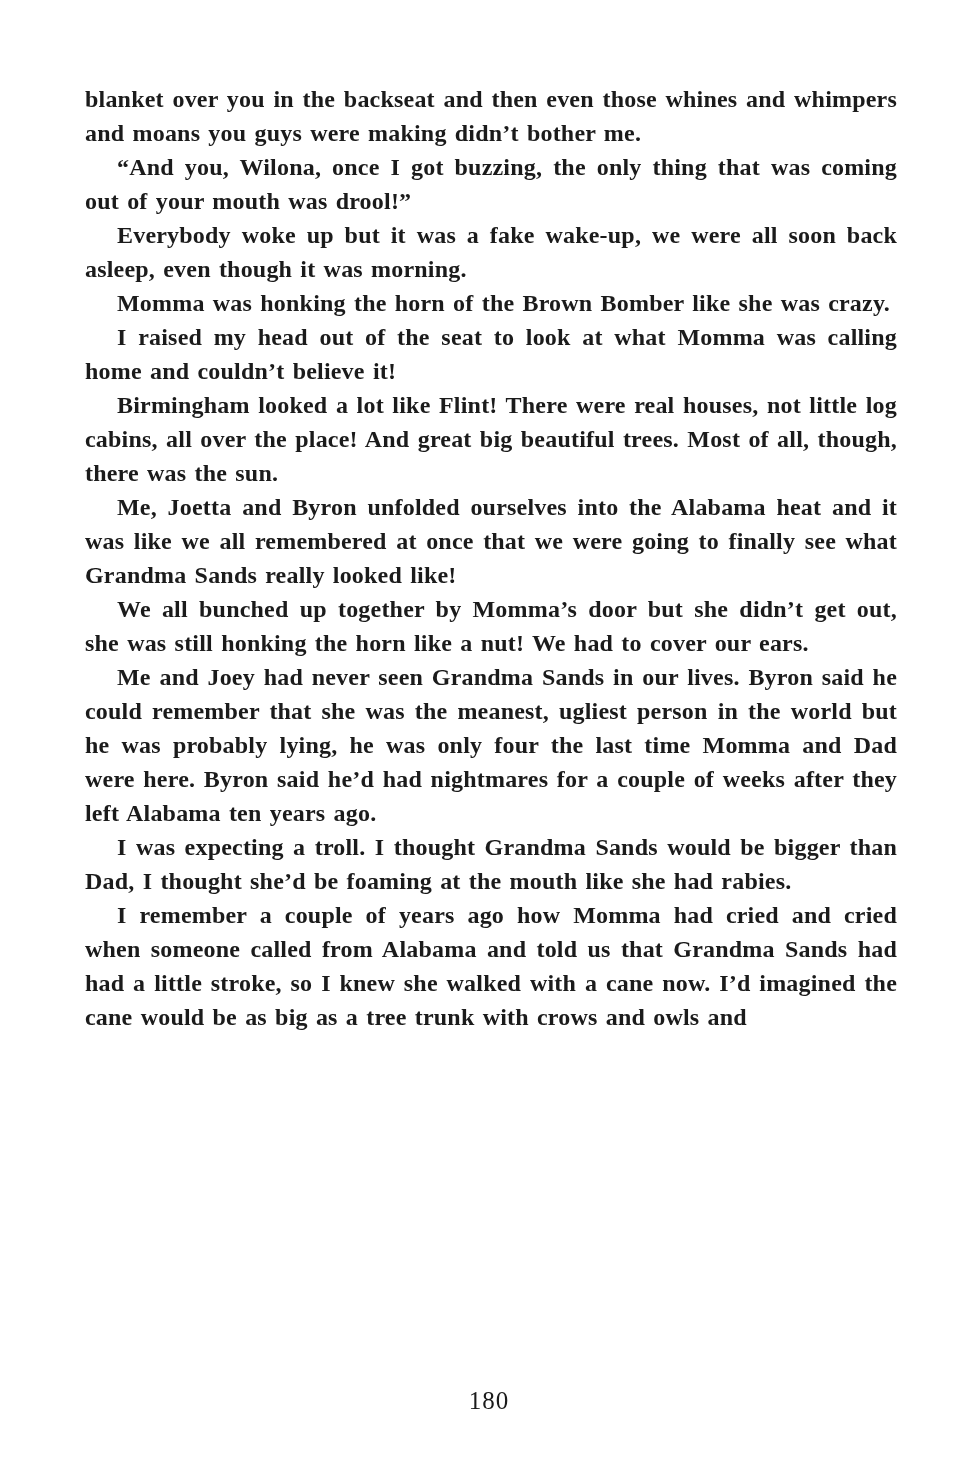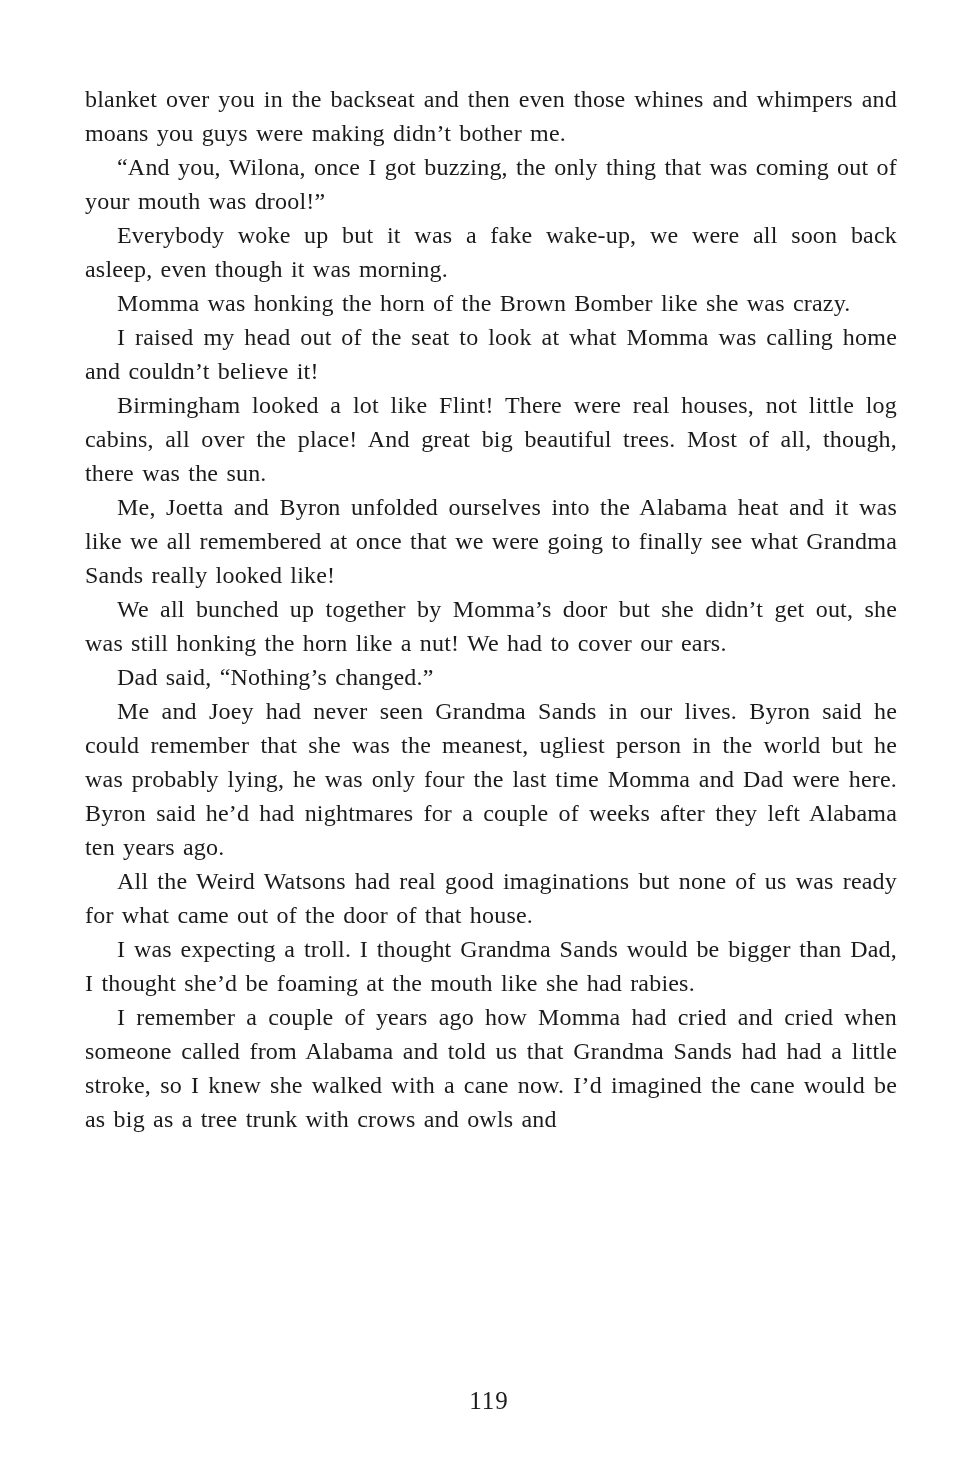--- a/index.html
+++ b/index.html
@@ -23,20 +23,21 @@
     width: 812px;
   }
   .text-block p {
     margin: 0;
     padding: 0;
     font-size: 24px;
     line-height: 34px;
     text-align: justify;
     letter-spacing: 0.2px;
     word-spacing: 2px;
+    font-weight: bold;
   }
   .text-block p.indent {
     text-indent: 32px;
   }
   .page-number {
     position: absolute;
     left: 0;
     right: 0;
     bottom: 52px;
     text-align: center;
@@ -51,20 +52,18 @@
 <div class="page">
   <div class="text-block">
     <p>blanket over you in the backseat and then even those whines and whimpers and moans you guys were making didn’t bother me.</p>
     <p class="indent">“And you, Wilona, once I got buzzing, the only thing that was coming out of your mouth was drool!”</p>
     <p class="indent">Everybody woke up but it was a fake wake-up, we were all soon back asleep, even though it was morning.</p>
     <p class="indent">Momma was honking the horn of the Brown Bomber like she was crazy.</p>
     <p class="indent">I raised my head out of the seat to look at what Momma was calling home and couldn’t believe it!</p>
     <p class="indent">Birmingham looked a lot like Flint! There were real houses, not little log cabins, all over the place! And great big beautiful trees. Most of all, though, there was the sun.</p>
     <p class="indent">Me, Joetta and Byron unfolded ourselves into the Alabama heat and it was like we all remembered at once that we were going to finally see what Grandma Sands really looked like!</p>
     <p class="indent">We all bunched up together by Momma’s door but she didn’t get out, she was still honking the horn like a nut! We had to cover our ears.</p>
-    <p class="indent">Dad said, “Nothing’s changed.”</p>
     <p class="indent">Me and Joey had never seen Grandma Sands in our lives. Byron said he could remember that she was the meanest, ugliest person in the world but he was probably lying, he was only four the last time Momma and Dad were here. Byron said he’d had nightmares for a couple of weeks after they left Alabama ten years ago.</p>
-    <p class="indent">All the Weird Watsons had real good imaginations but none of us was ready for what came out of the door of that house.</p>
     <p class="indent">I was expecting a troll. I thought Grandma Sands would be bigger than Dad, I thought she’d be foaming at the mouth like she had rabies.</p>
     <p class="indent">I remember a couple of years ago how Momma had cried and cried when someone called from Alabama and told us that Grandma Sands had had a little stroke, so I knew she walked with a cane now. I’d imagined the cane would be as big as a tree trunk with crows and owls and</p>
   </div>
-  <div class="page-number">119</div>
+  <div class="page-number">180</div>
 </div>
 
 </body></html>

